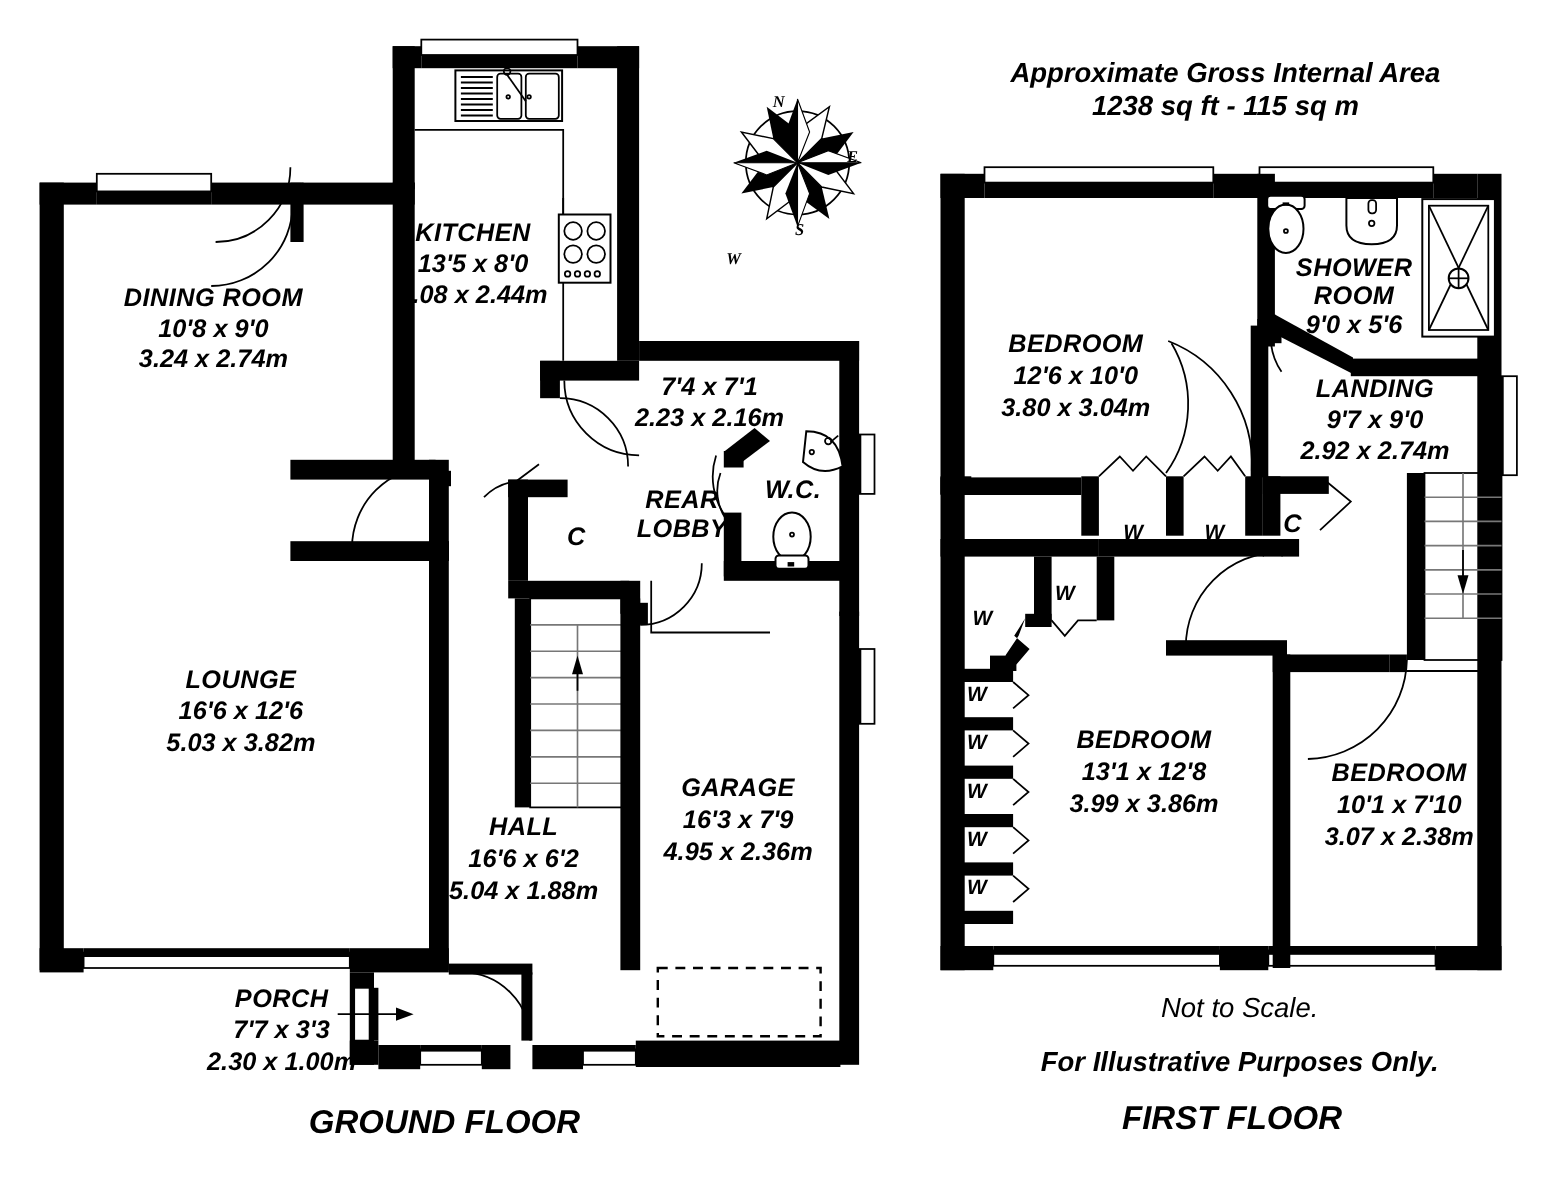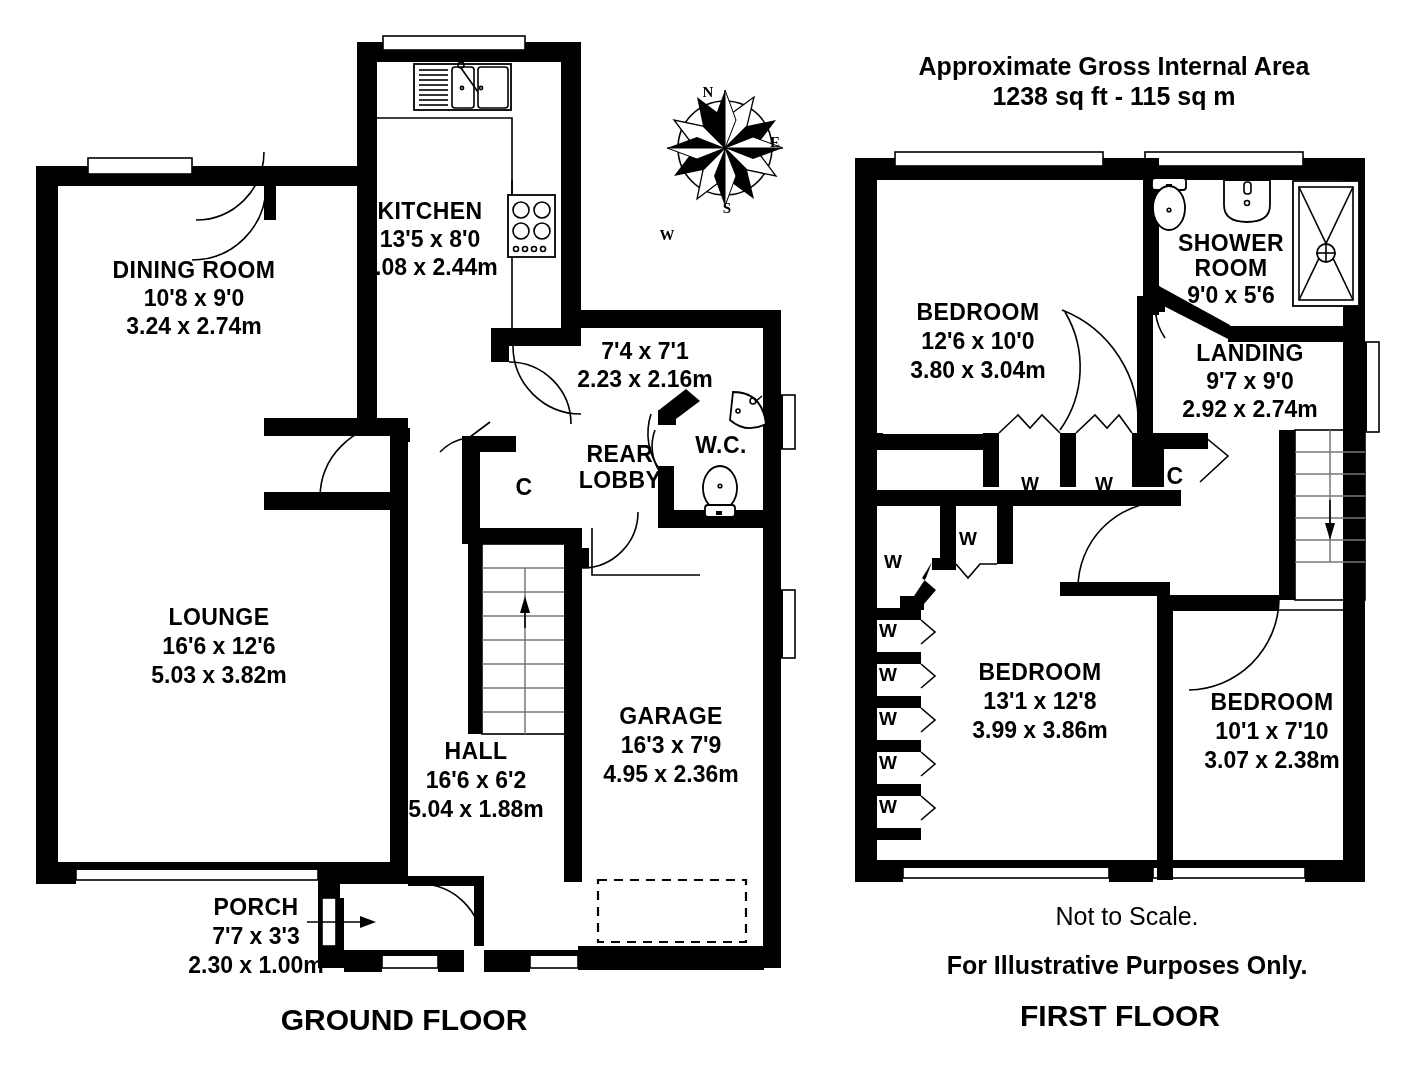--- a/index.html
+++ b/index.html
@@ -7,20 +7,21 @@
   body{
     font-family:"Liberation Sans", sans-serif;
     color:#000000;
   }
   #page{
     position:relative;
     width:1424px;
     height:1080px;
     background:#ffffff;
     overflow:hidden;
+    font-style:italic;
   }
   svg.plan{
     position:absolute;
     left:0; top:0;
     width:1424px;
     height:1080px;
   }
   
   .lbl{
     font-family:"Liberation Sans", sans-serif;

